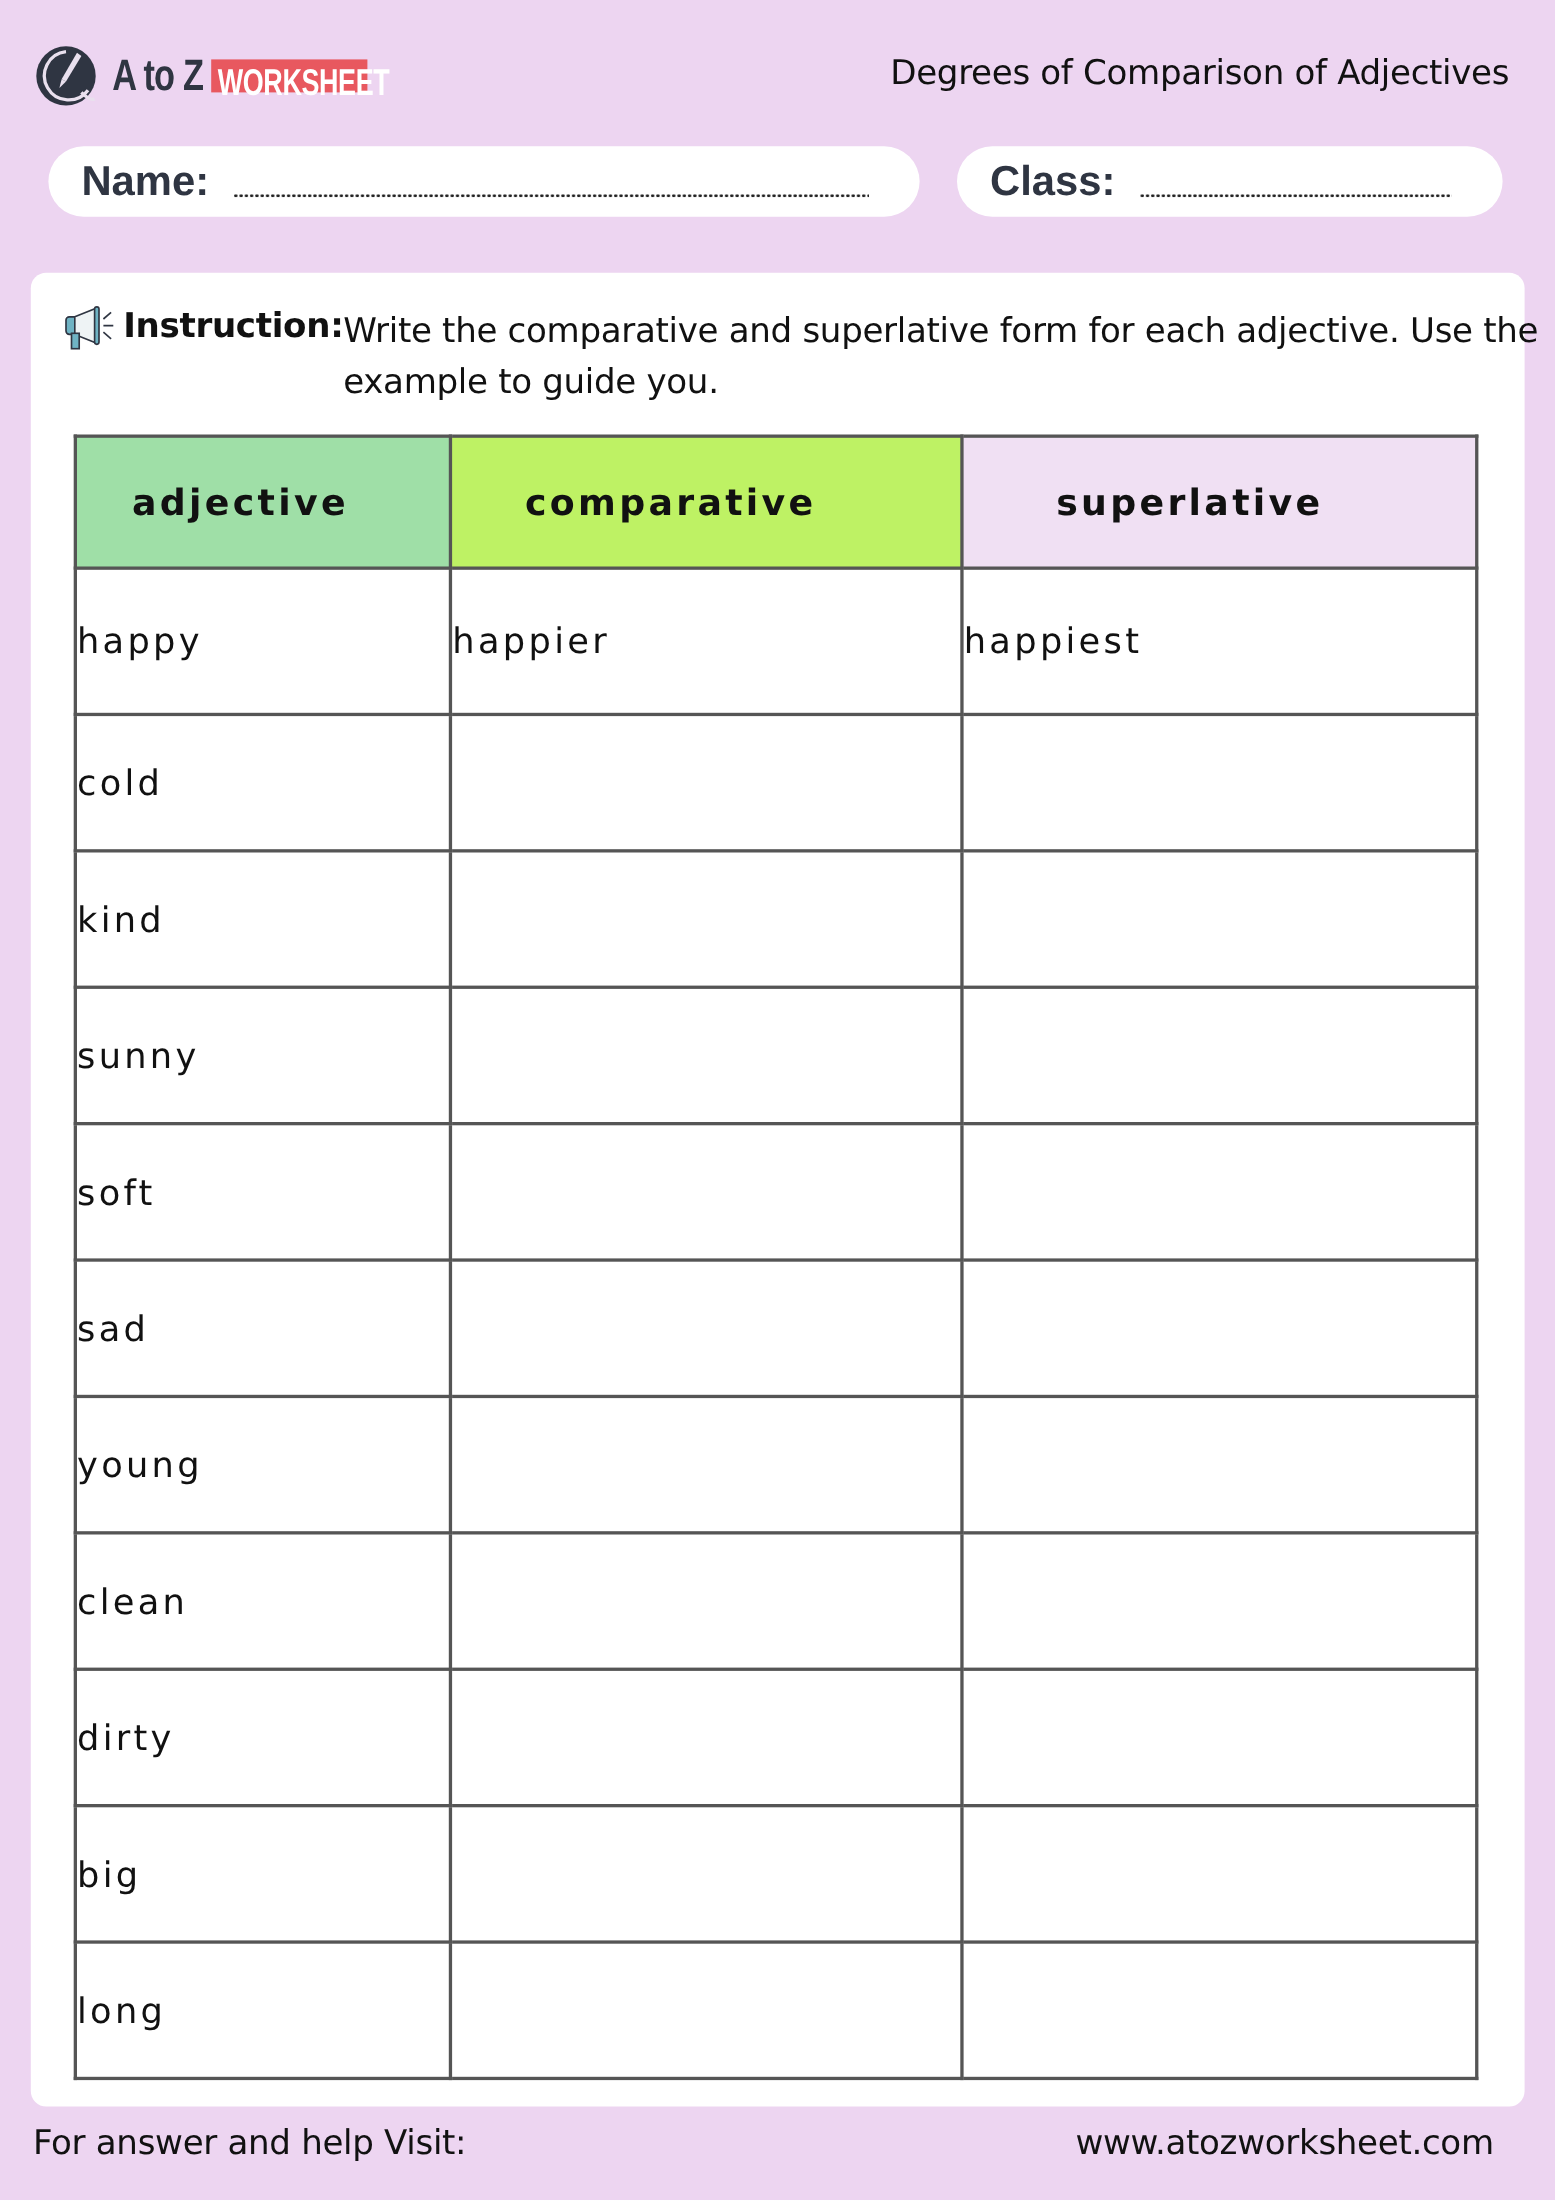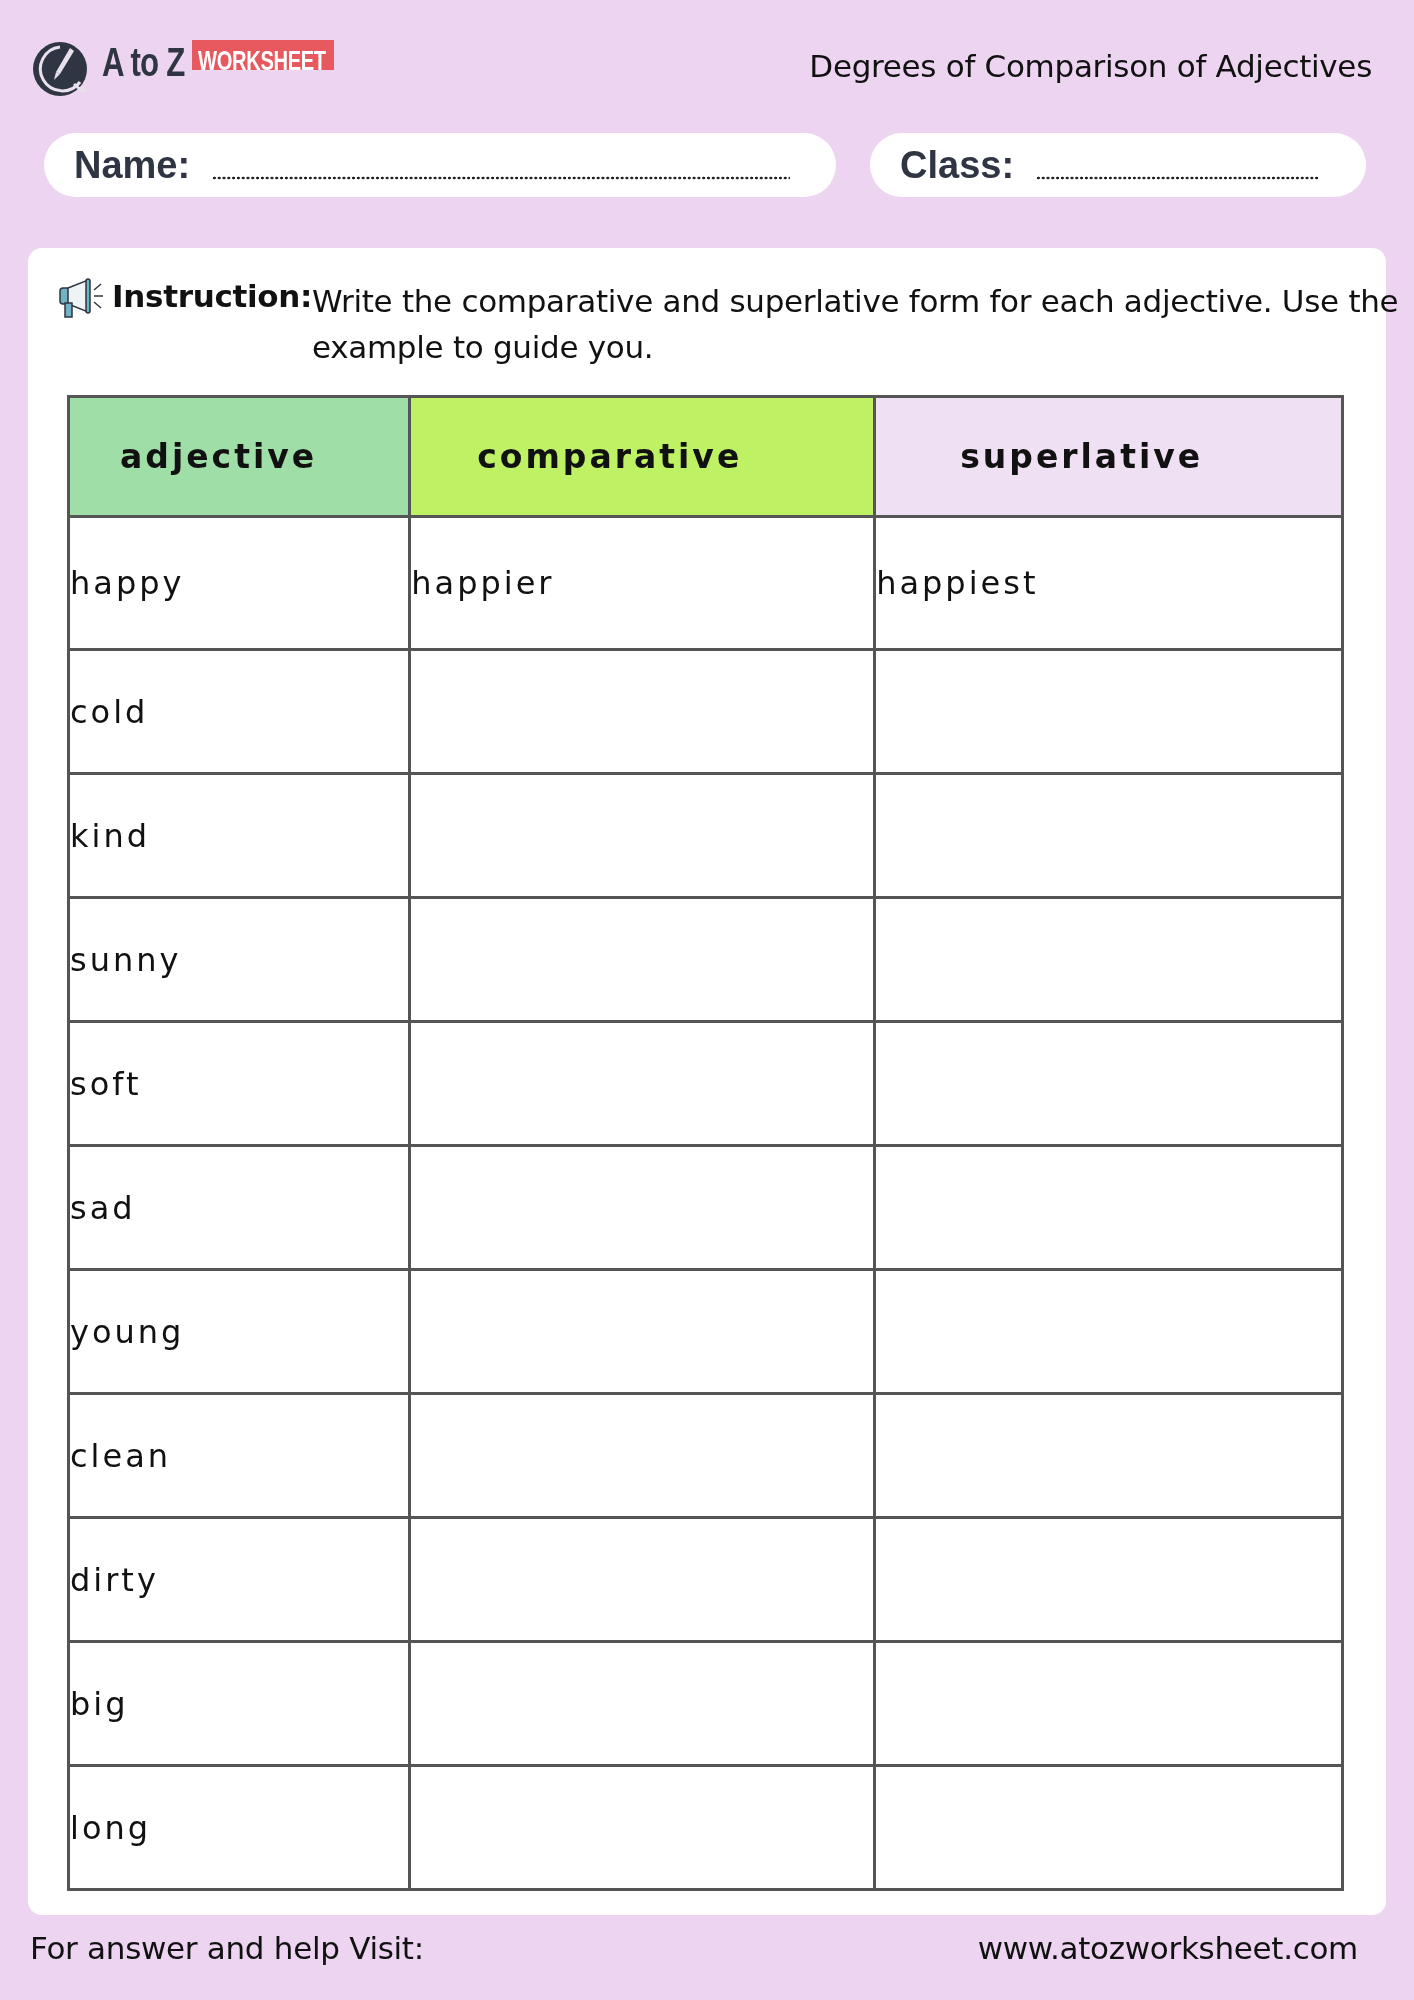--- a/index.html
+++ b/index.html
@@ -4,30 +4,30 @@
 <style>
   * { box-sizing: border-box; margin: 0; padding: 0; }
   html, body { width: 1414px; height: 2000px; }
   body {
     background: #edd5f1;
     font-family: "DejaVu Sans", sans-serif;
     color: #111;
     position: relative;
     overflow: hidden;
   }
-  .logo { position: absolute; left: 30px; top: 40px; height: 58px; display: flex; }
+  .logo { position: absolute; left: 30px; top: 40px; height: 58px; display: flex; align-items: center; }
   .logo-mark { width: 62px; height: 58px; }
   .logo-atoz {
     font-family: "Liberation Sans", sans-serif; font-weight: 700; font-size: 40px;
     color: #2f3542; margin-left: 10px; letter-spacing: -1px; transform: scaleX(0.78); transform-origin: left center;
     display: inline-block; width: 90px; white-space: nowrap;
   }
   .logo-ws {
     background: #e8585f; color: #fff; font-family: "Liberation Sans", sans-serif; font-weight: 700;
-    font-size: 28px; padding: 2px 6px; height: 30px; line-height: 38px;
+    font-size: 34px; padding: 2px 6px; height: 30px; line-height: 38px;
     display: inline-block; letter-spacing: -0.5px;
   }
   .logo-ws span { display: inline-block; transform: scaleX(0.72); transform-origin: left center; width: 130px; white-space: nowrap; }
   .doc-title {
     position: absolute; right: 42px; top: 48px; font-size: 31px; color: #111;
     font-family: "DejaVu Sans", sans-serif; letter-spacing: -0.3px;
   }
   .pill {
     position: absolute; top: 133px; height: 64px; background: #fff; border-radius: 42px;
     display: flex; align-items: center; padding-left: 30px;

